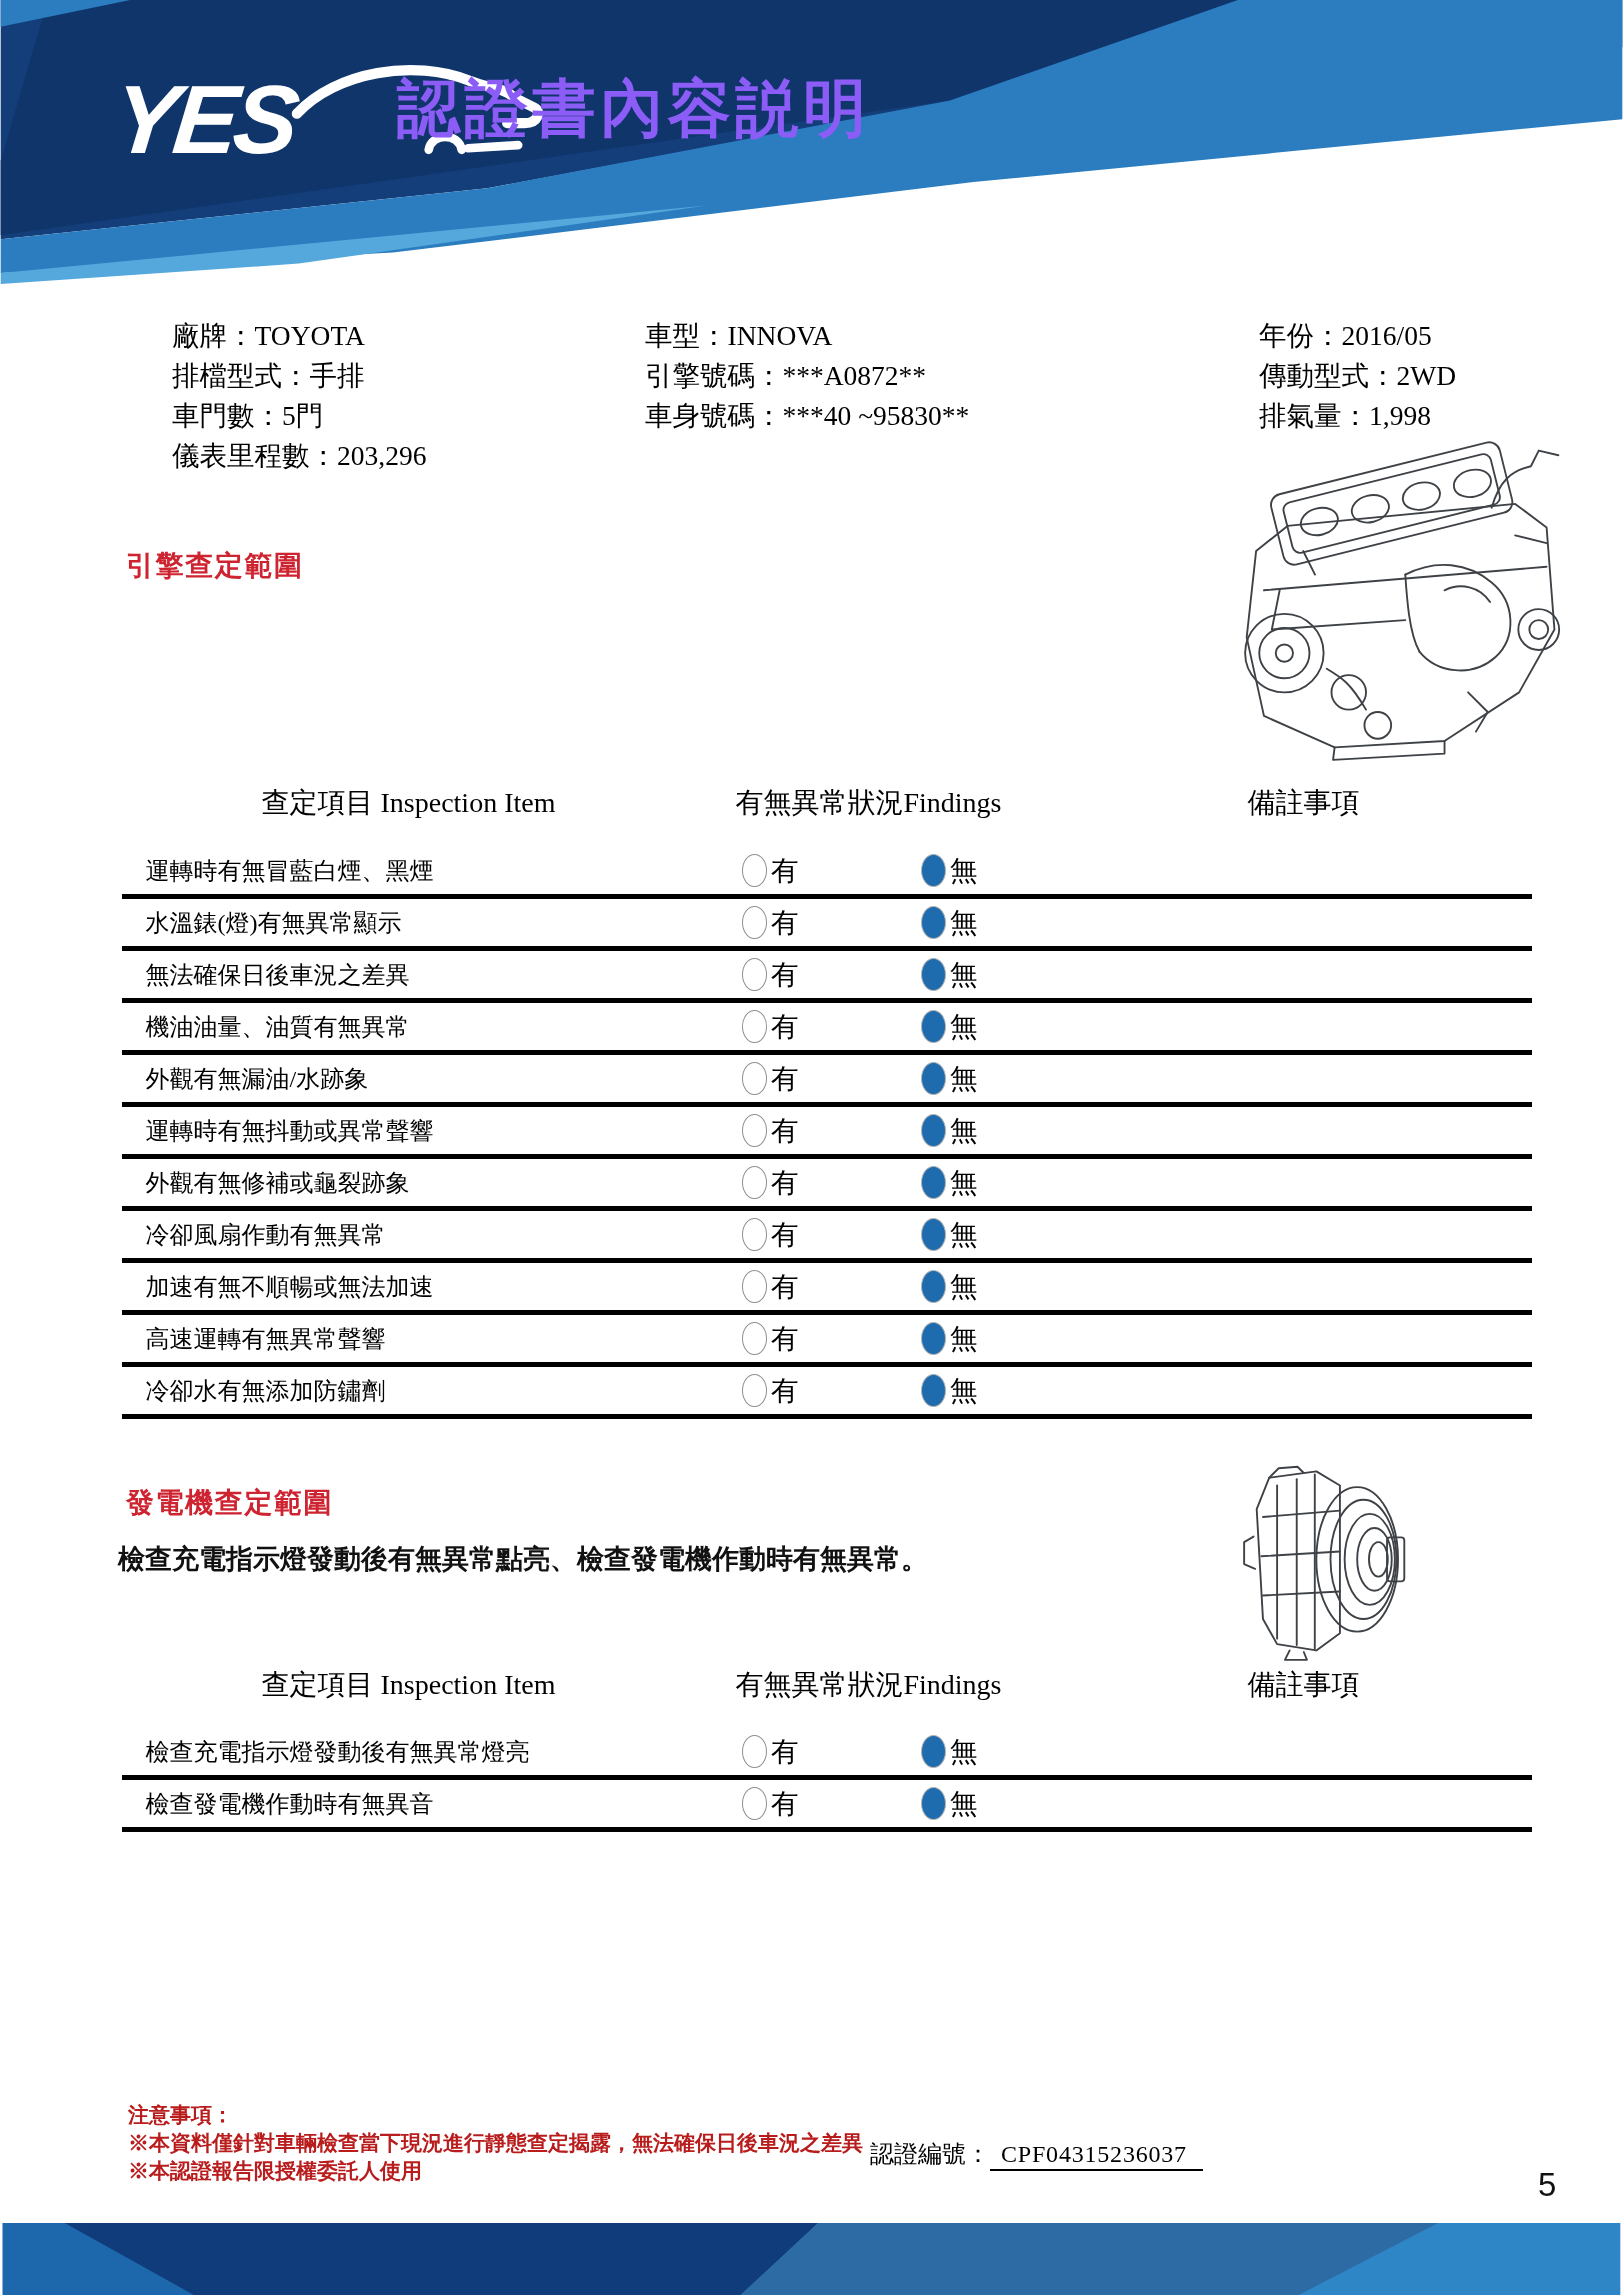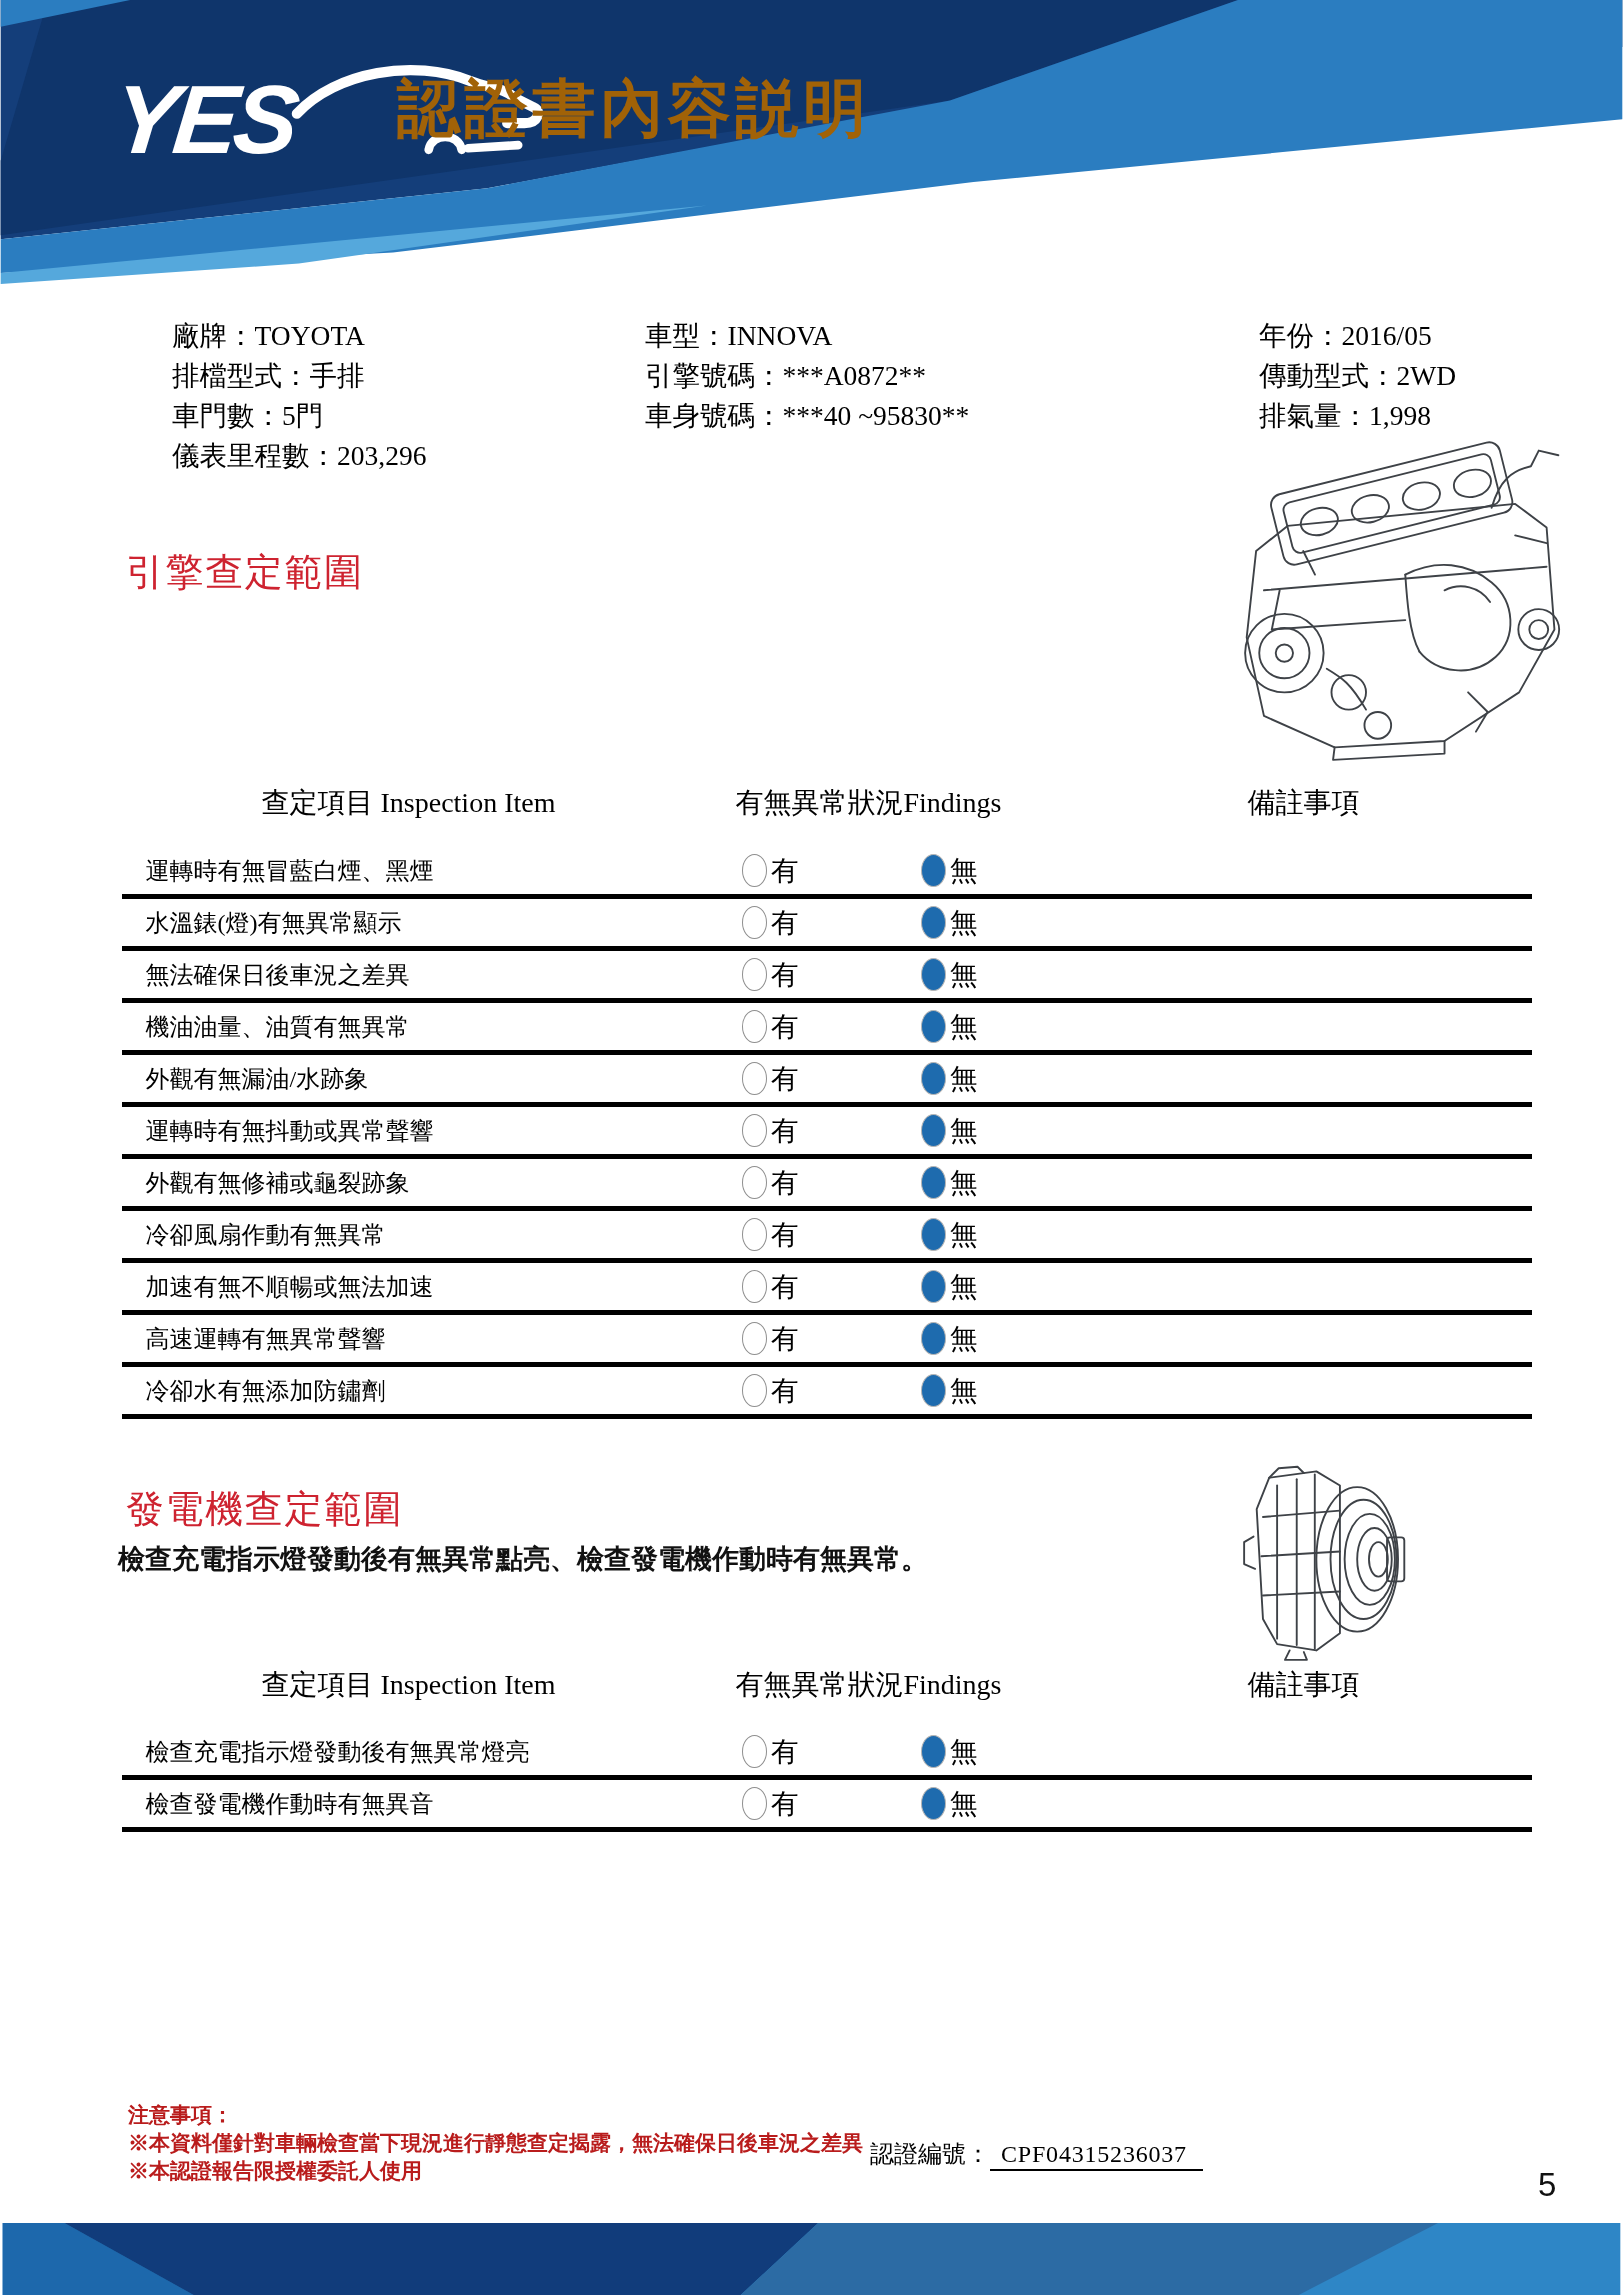--- a/index.html
+++ b/index.html
@@ -19,32 +19,32 @@
     position:absolute;left:6.3px;top:14px;
     font-family:"Liberation Sans","DejaVu Sans",sans-serif;
     font-weight:bold;font-style:italic;
     font-size:97px;line-height:97px;color:#fff;
     letter-spacing:-4.7px;transform:skewX(-6deg);
   }
   .page-title{
     position:absolute;left:397px;top:75px;
     font-family:"Liberation Sans","DejaVu Sans",sans-serif;
     font-weight:bold;font-size:63px;line-height:66px;
-    color:#a16207;letter-spacing:4.7px;white-space:nowrap;
+    color:#8b5cf6;letter-spacing:4.7px;white-space:nowrap;
   }
   
   .vinfo{position:absolute;top:316px;font-size:27.5px;line-height:40px;white-space:nowrap;margin-left:42px;}
   .vinfo.c1{left:130px;}
   .vinfo.c2{left:603px;}
   .vinfo.c3{left:1217px;}
   
   .sec-title{
     position:absolute;left:126px;
     font-family:"Liberation Sans","DejaVu Sans",sans-serif;
-    font-weight:normal;font-size:38px;letter-spacing:1.6px;white-space:nowrap;
+    font-weight:bold;font-size:28px;letter-spacing:1.6px;white-space:nowrap;
   }
   .sec-desc{
     position:absolute;left:118px;
     font-family:"Liberation Sans","DejaVu Sans",sans-serif;
     font-weight:bold;font-size:27px;line-height:37px;
     color:#111;white-space:nowrap;
   }
   
   .tbl-head{position:absolute;left:122px;width:1410px;height:36px;font-size:28px;}
   .tbl-head span{position:absolute;top:0;text-align:center;white-space:nowrap;}

